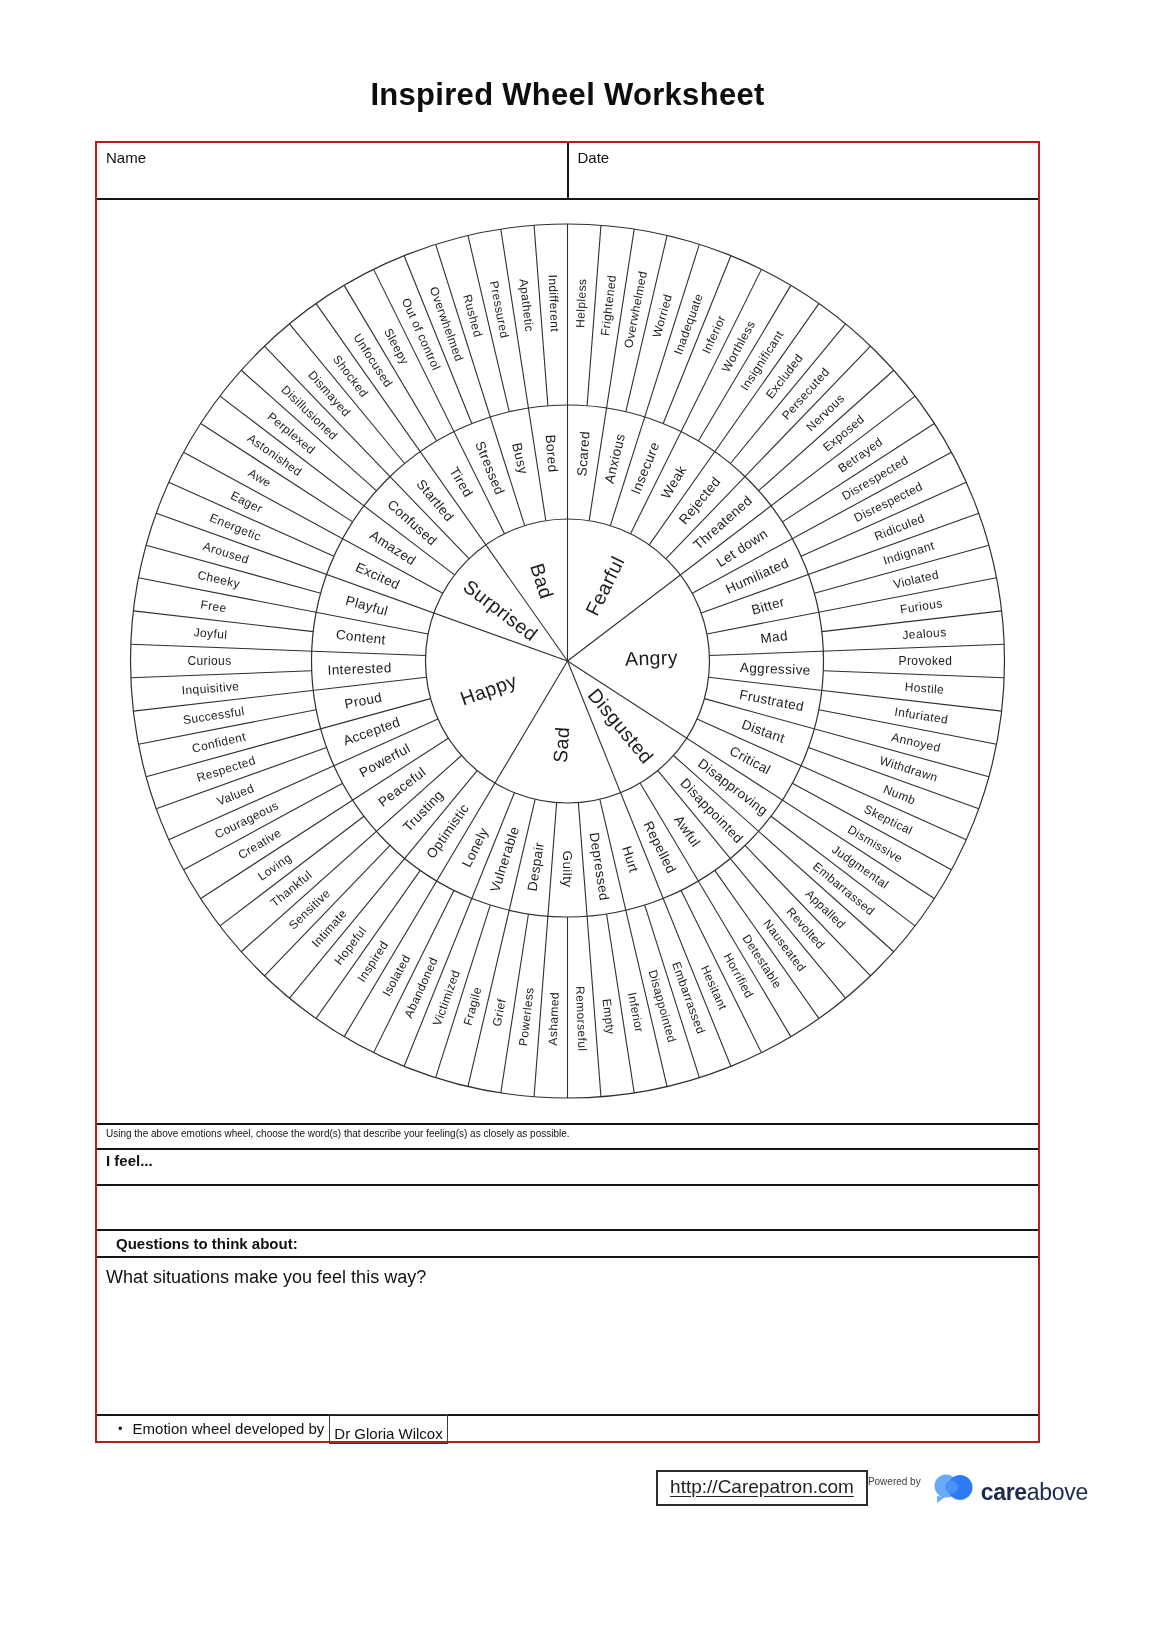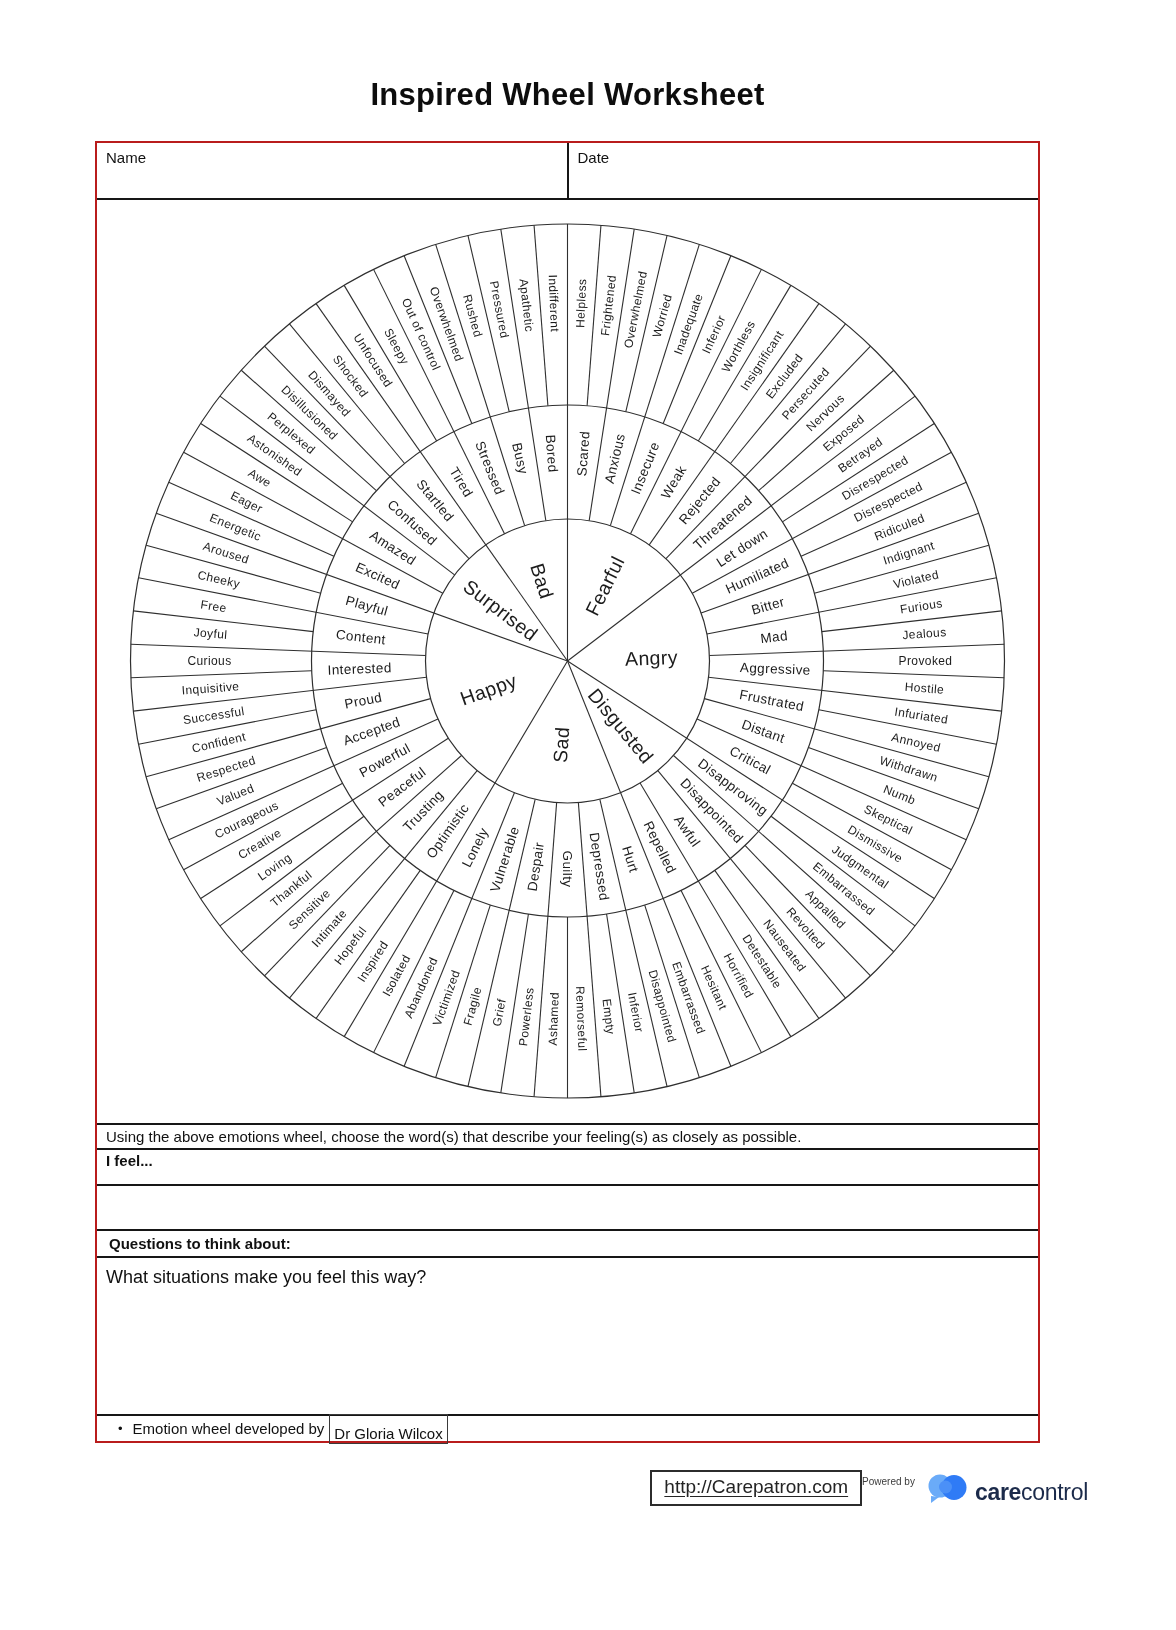--- a/index.html
+++ b/index.html
@@ -21,24 +21,24 @@
   .row:first-child { border-top:none; }
 
   .namedate { display:flex; height:55px; }
   .nd-cell { flex:1; padding:6px 9px; font-size:15px; }
   .nd-cell + .nd-cell { border-left:2px solid #161616; }
 
   .wheelbox { height:925px; overflow:hidden; }
   #wheel-svg { display:block; }
   #wheel-svg text { font-family:"Liberation Sans", sans-serif; }
 
-  .line-row { font-size:15px; padding:3px 9px 4px; height:25px; }
+  .line-row { font-size:10px; padding:3px 9px 4px; height:25px; }
   .ifeel-row { height:36px; padding:2px 9px; font-size:15px; font-weight:bold; }
   .answer-space { height:45px; }
-  .qheader-row { height:27px; padding:4px 12px; font-size:15px; font-weight:bold; }
+  .qheader-row { height:27px; padding:4px 19px; font-size:15px; font-weight:bold; }
   .qbody { height:158px; padding:9px 9px; font-size:18px; }
   .attr-row { height:27px; padding:3px 9px; font-size:15px; display:flex; align-items:center; }
   .attr-bullet { margin:0 10px 0 12px; font-size:13px; }
   .attr-link { border:1.5px solid #3a3a3a; padding:10px 4px 1px; margin-left:5px; }
 
   .footer {
     position:absolute; left:88px; top:1470px; width:1000px;
     display:flex; justify-content:flex-end; align-items:flex-start;
   }
   .url-box {
@@ -321,16 +321,16 @@
     <span class="powered-label">Powered by</span>
     <span class="brand">
       <span class="cloud-icon">
         <svg width="44" height="32" viewBox="0 0 44 32">
           <path d="M6 24 L6 31 L14 25 Z" fill="#6aabf8"></path>
           <circle cx="15" cy="14" r="11.5" fill="#6aabf8"></circle>
           <circle cx="29" cy="15.5" r="12.5" fill="#2f7bf6"></circle>
           <circle cx="20.5" cy="15" r="6.5" fill="#4b90f7"></circle>
         </svg>
       </span>
-      <span class="wordmark"><span class="wm-bold">care</span><span>control</span></span>
+      <span class="wordmark"><span class="wm-bold">care</span><span>above</span></span>
     </span>
   </div>
 </div>
 
 </body></html>

